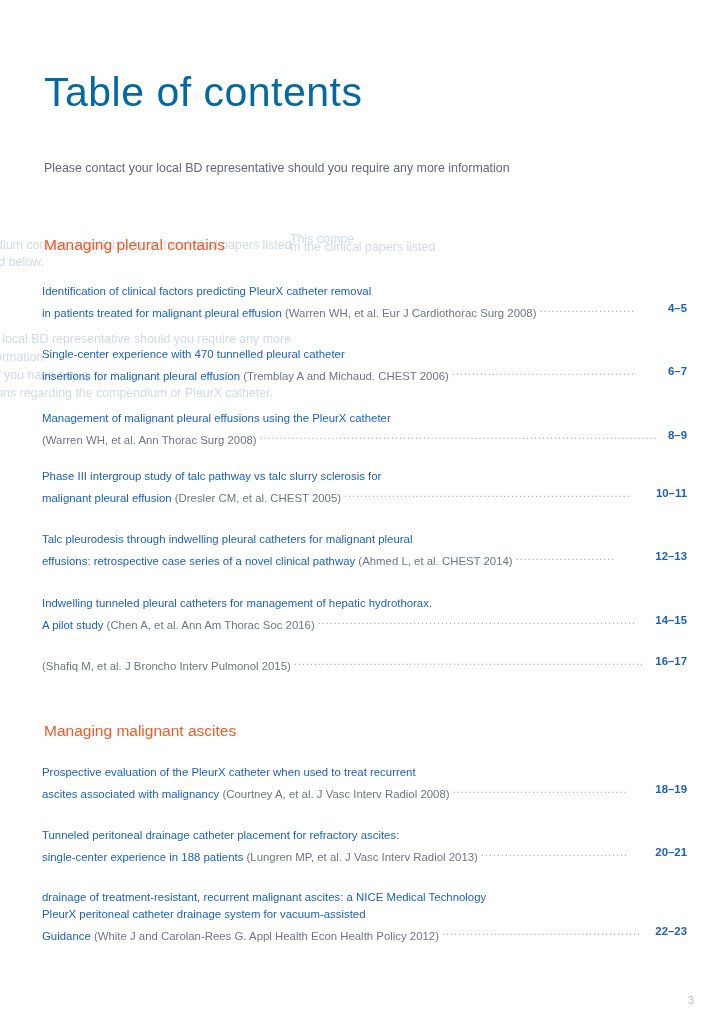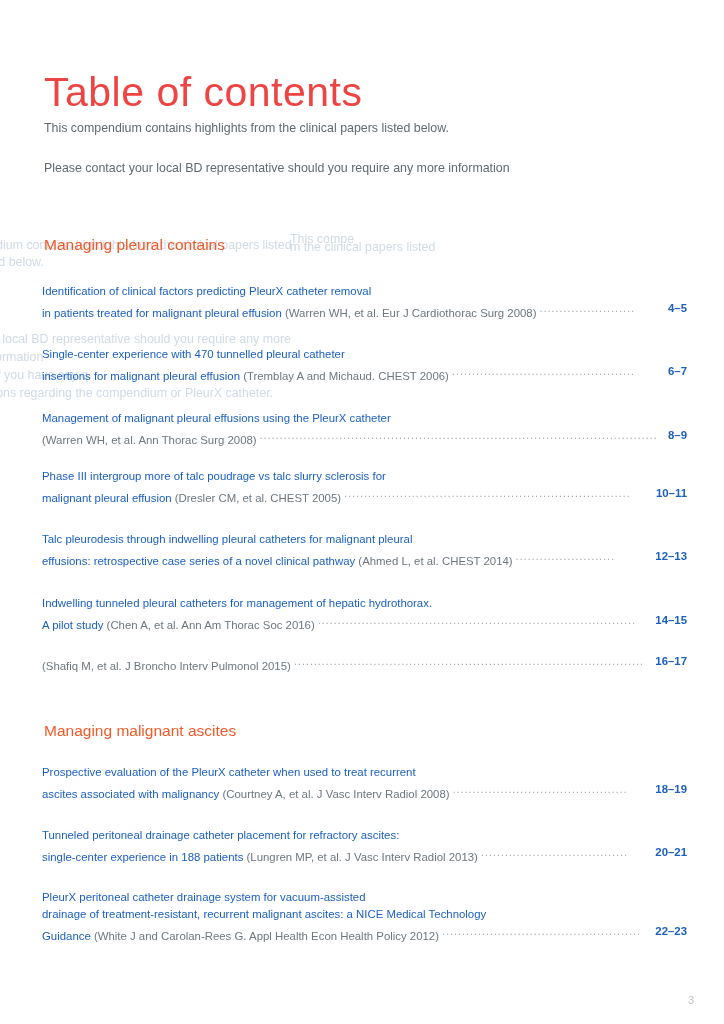--- a/index.html
+++ b/index.html
@@ -24,21 +24,21 @@
   }
 
   
   .doc-title {
     position: absolute;
     left: 44px;
     top: 43px;
     font-size: 41px;
     font-weight: 400;
     letter-spacing: 0.5px;
-    color: #ef4444;
+    color: #0369a1;
     line-height: 1.1;
     white-space: nowrap;
   }
 
   
   .intro {
     position: absolute;
     left: 44px;
     width: 600px;
     color: #5f6a72;
@@ -124,21 +124,20 @@
     font-size: 11px;
   }
 </style>
 </head>
 <body>
 
 <div class="page">
 
   <h1 class="doc-title">Table of contents</h1>
 
-  <div class="intro intro-1">This compendium contains highlights from the clinical papers listed below.</div>
   <div class="intro intro-2">
     <div>Please contact your local BD representative should you require any more information</div>
   </div>
 
   <div class="ghost g1">compendium contains highlights from the clinical papers listed</div>
   <div class="ghost g2">ted below.</div>
   <div class="ghost g3">This compe</div>
   <div class="ghost g4">m the clinical papers listed</div>
   <div class="ghost g5">n local BD representative should you require any more</div>
   <div class="ghost g6">information</div>
@@ -153,21 +152,21 @@
       </div>
       <div class="entry" style="top: 346px;">
         <div class="entry-line"><span class="title-txt">Single-center experience with 470 tunnelled pleural catheter</span></div>
         <div class="entry-line"><span class="title-txt">insertions for malignant pleural effusion </span><span class="cite"><span>(Tremblay A and Michaud. </span><span class="ital">CHEST</span><span> 2006) </span></span><span class="dots" style="max-width: 184px; white-space: nowrap;">................................................................................................................................................................</span><span class="pages">6–7</span></div>
       </div>
       <div class="entry" style="top: 410px;">
         <div class="entry-line"><span class="title-txt">Management of malignant pleural effusions using the PleurX catheter</span></div>
         <div class="entry-line"><span class="cite"><span>(Warren WH, </span><span class="ital">et al. Ann Thorac Surg</span><span> 2008) </span></span><span class="dots" style="max-width: 396px; white-space: nowrap;">................................................................................................................................................................</span><span class="pages">8–9</span></div>
       </div>
       <div class="entry" style="top: 468px;">
-        <div class="entry-line"><span class="title-txt">Phase III intergroup more of talc poudrage vs talc slurry sclerosis for</span></div>
+        <div class="entry-line"><span class="title-txt">Phase III intergroup study of talc pathway vs talc slurry sclerosis for</span></div>
         <div class="entry-line"><span class="title-txt">malignant pleural effusion </span><span class="cite"><span>(Dresler CM, </span><span class="ital">et al. CHEST</span><span> 2005) </span></span><span class="dots" style="max-width: 287px; white-space: nowrap;">................................................................................................................................................................</span><span class="pages">10–11</span></div>
       </div>
       <div class="entry" style="top: 531px;">
         <div class="entry-line"><span class="title-txt">Talc pleurodesis through indwelling pleural catheters for malignant pleural</span></div>
         <div class="entry-line"><span class="title-txt">effusions: retrospective case series of a novel clinical pathway </span><span class="cite"><span>(Ahmed L, </span><span class="ital">et al. CHEST</span><span> 2014) </span></span><span class="dots" style="max-width: 100px; white-space: nowrap;">................................................................................................................................................................</span><span class="pages">12–13</span></div>
       </div>
       <div class="entry" style="top: 595px;">
         <div class="entry-line"><span class="title-txt">Indwelling tunneled pleural catheters for management of hepatic hydrothorax.</span></div>
         <div class="entry-line"><span class="title-txt">A pilot study </span><span class="cite"><span>(Chen A, </span><span class="ital">et al. Ann Am Thorac Soc</span><span> 2016) </span></span><span class="dots" style="max-width: 317px; white-space: nowrap;">................................................................................................................................................................</span><span class="pages">14–15</span></div>
       </div>
@@ -177,20 +176,20 @@
       <div class="section-head" style="top: 722px;">Managing malignant ascites</div>
       <div class="entry" style="top: 764px;">
         <div class="entry-line"><span class="title-txt">Prospective evaluation of the PleurX catheter when used to treat recurrent</span></div>
         <div class="entry-line"><span class="title-txt">ascites associated with malignancy </span><span class="cite"><span>(Courtney A, </span><span class="ital">et al. J Vasc Interv Radiol</span><span> 2008) </span></span><span class="dots" style="max-width: 175px; white-space: nowrap;">................................................................................................................................................................</span><span class="pages">18–19</span></div>
       </div>
       <div class="entry" style="top: 827px;">
         <div class="entry-line"><span class="title-txt">Tunneled peritoneal drainage catheter placement for refractory ascites:</span></div>
         <div class="entry-line"><span class="title-txt">single-center experience in 188 patients </span><span class="cite"><span>(Lungren MP, </span><span class="ital">et al. J Vasc Interv Radiol</span><span> 2013) </span></span><span class="dots" style="max-width: 147px; white-space: nowrap;">................................................................................................................................................................</span><span class="pages">20–21</span></div>
       </div>
       <div class="entry" style="top: 889px;">
+        <div class="entry-line"><span class="title-txt">drainage of treatment-resistant, recurrent malignant ascites: a NICE Medical Technology</span></div>
         <div class="entry-line"><span class="title-txt">PleurX peritoneal catheter drainage system for vacuum-assisted</span></div>
-        <div class="entry-line"><span class="title-txt">drainage of treatment-resistant, recurrent malignant ascites: a NICE Medical Technology</span></div>
         <div class="entry-line"><span class="title-txt">Guidance </span><span class="cite"><span>(White J and Carolan-Rees G. </span><span class="ital">Appl Health Econ Health Policy</span><span> 2012) </span></span><span class="dots" style="max-width: 197px; white-space: nowrap;">................................................................................................................................................................</span><span class="pages">22–23</span></div>
       </div>
     </div>
 
   <div class="folio">3</div>
 </div>
 
 </body></html>

